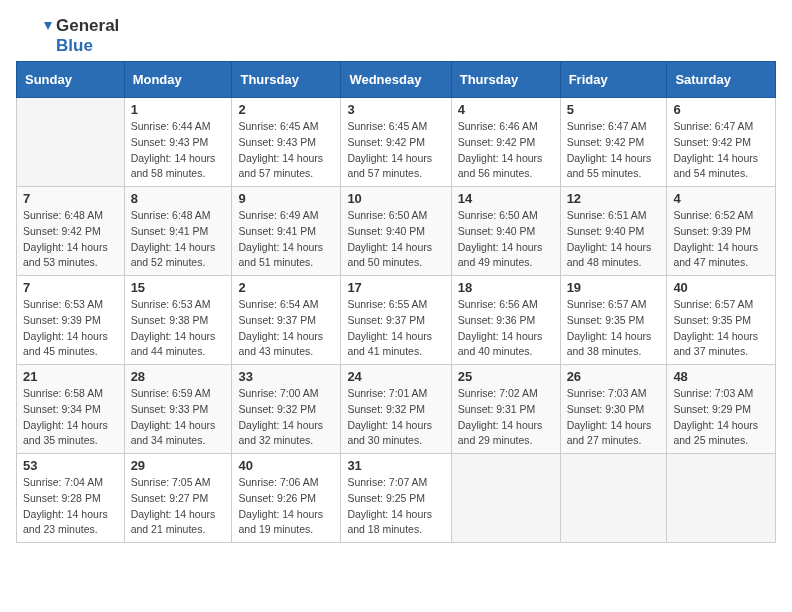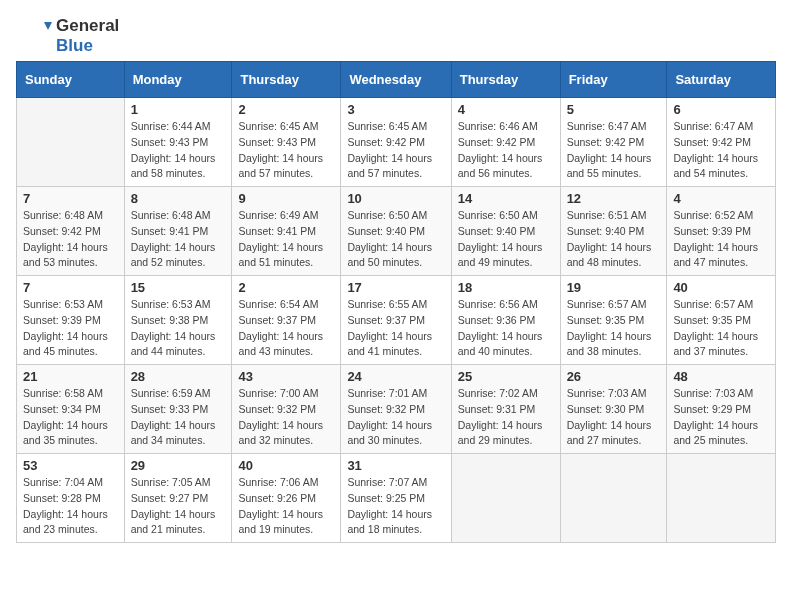--- a/index.html
+++ b/index.html
@@ -200,21 +200,21 @@
       <tr>
         <td>
           <div class="day-number">21</div>
           <div class="day-info">Sunrise: 6:58 AM<br>Sunset: 9:34 PM<br>Daylight: 14 hours and 35 minutes.</div>
         </td>
         <td>
           <div class="day-number">28</div>
           <div class="day-info">Sunrise: 6:59 AM<br>Sunset: 9:33 PM<br>Daylight: 14 hours and 34 minutes.</div>
         </td>
         <td>
-          <div class="day-number">43</div>
+          <div class="day-number">33</div>
           <div class="day-info">Sunrise: 7:00 AM<br>Sunset: 9:32 PM<br>Daylight: 14 hours and 32 minutes.</div>
         </td>
         <td>
           <div class="day-number">24</div>
           <div class="day-info">Sunrise: 7:01 AM<br>Sunset: 9:32 PM<br>Daylight: 14 hours and 30 minutes.</div>
         </td>
         <td>
           <div class="day-number">25</div>
           <div class="day-info">Sunrise: 7:02 AM<br>Sunset: 9:31 PM<br>Daylight: 14 hours and 29 minutes.</div>
         </td>

